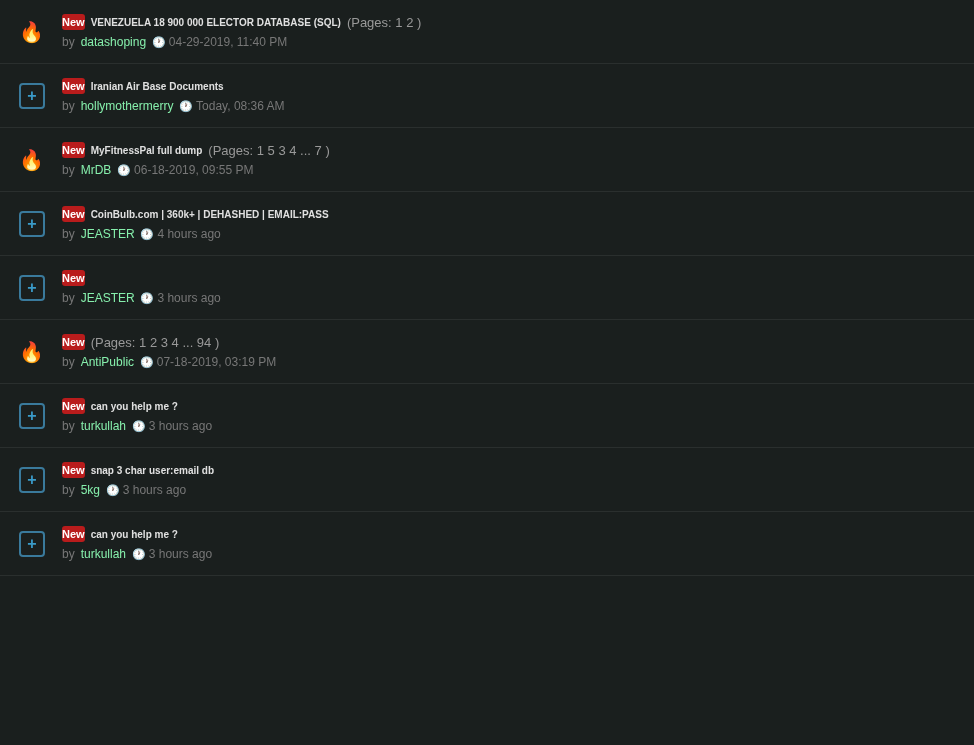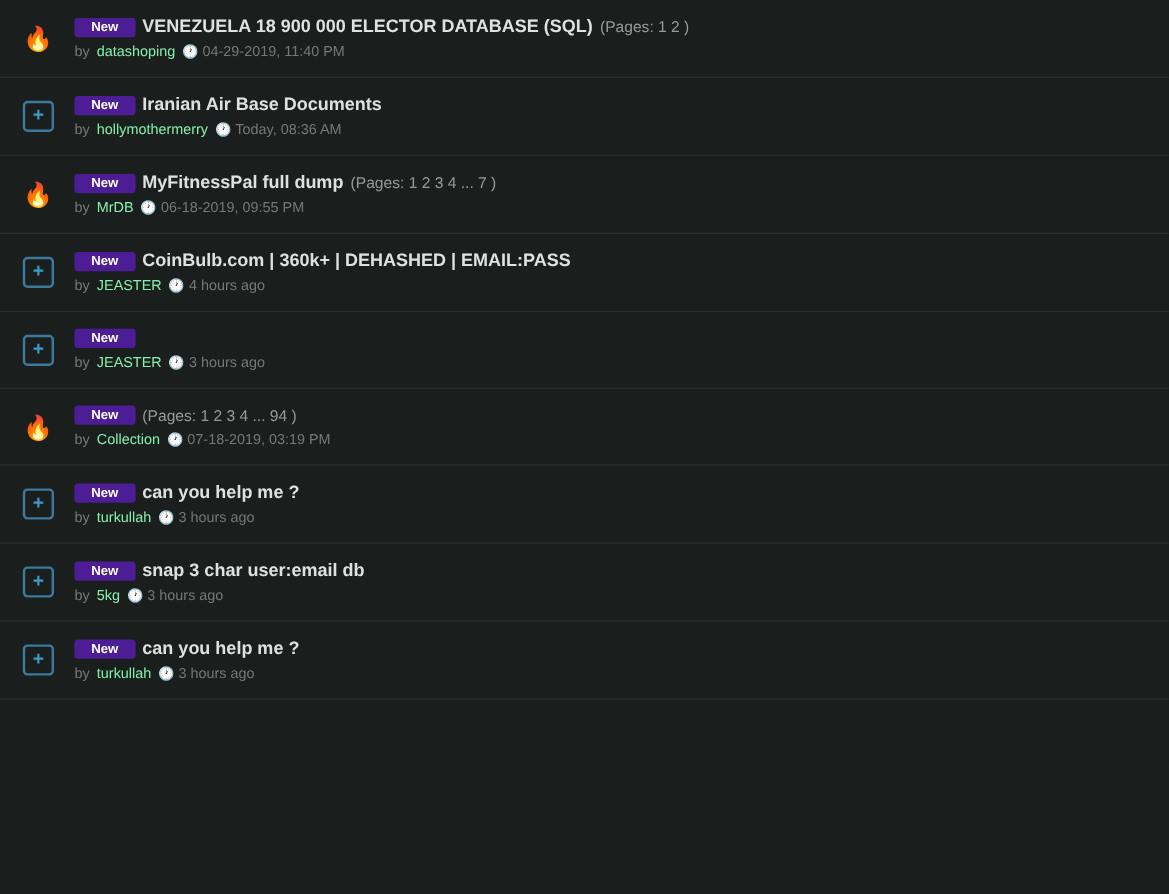--- a/index.html
+++ b/index.html
@@ -49,32 +49,32 @@
       flex: 1;
     }
     .thread-title-line {
       display: flex;
       align-items: center;
       flex-wrap: wrap;
       gap: 6px;
       margin-bottom: 5px;
     }
     .new-badge {
-      background-color: #4c1d95;
+      background-color: #b91c1c;
       color: #ffffff;
       font-size: 11px;
       font-weight: bold;
-      padding: 2px 14px;
+      padding: 2px 0;
       border-radius: 3px;
       flex-shrink: 0;
     }
     .thread-title {
       color: #e0e0e0;
       font-weight: bold;
-      font-size: 15px;
+      font-size: 10px;
     }
     .thread-pages {
       color: #999;
       font-size: 13px;
     }
     .thread-meta {
       display: flex;
       align-items: flex-start;
       gap: 6px;
       color: #777;
@@ -138,21 +138,21 @@
       </div>
     </div>
     <div class="thread-item">
       <div class="thread-icon">
         <span class="icon-fire">🔥</span>
       </div>
       <div class="thread-content">
         <div class="thread-title-line">
           <span class="new-badge">New</span>
           <span class="thread-title">MyFitnessPal full dump</span>
-          <span class="thread-pages"> (Pages: 1 2 3 4 ... 7 )</span>
+          <span class="thread-pages"> (Pages: 1 5 3 4 ... 7 )</span>
         </div>
         <div class="thread-meta">
           <span>by</span>
           <span class="thread-author">MrDB</span>
           <div class="thread-time">
             <span class="clock-icon">🕐</span>
             <span>06-18-2019, 09:55 PM</span>
           </div>
         </div>
       </div>
@@ -198,21 +198,21 @@
       <div class="thread-icon">
         <span class="icon-fire">🔥</span>
       </div>
       <div class="thread-content">
         <div class="thread-title-line">
           <span class="new-badge">New</span>
           <span class="thread-pages"> (Pages: 1 2 3 4 ... 94 )</span>
         </div>
         <div class="thread-meta">
           <span>by</span>
-          <span class="thread-author">Collection</span>
+          <span class="thread-author">AntiPublic</span>
           <div class="thread-time">
             <span class="clock-icon">🕐</span>
             <span>07-18-2019, 03:19 PM</span>
           </div>
         </div>
       </div>
     </div>
     <div class="thread-item">
       <div class="thread-icon">
         <div class="icon-plus">+</div>

